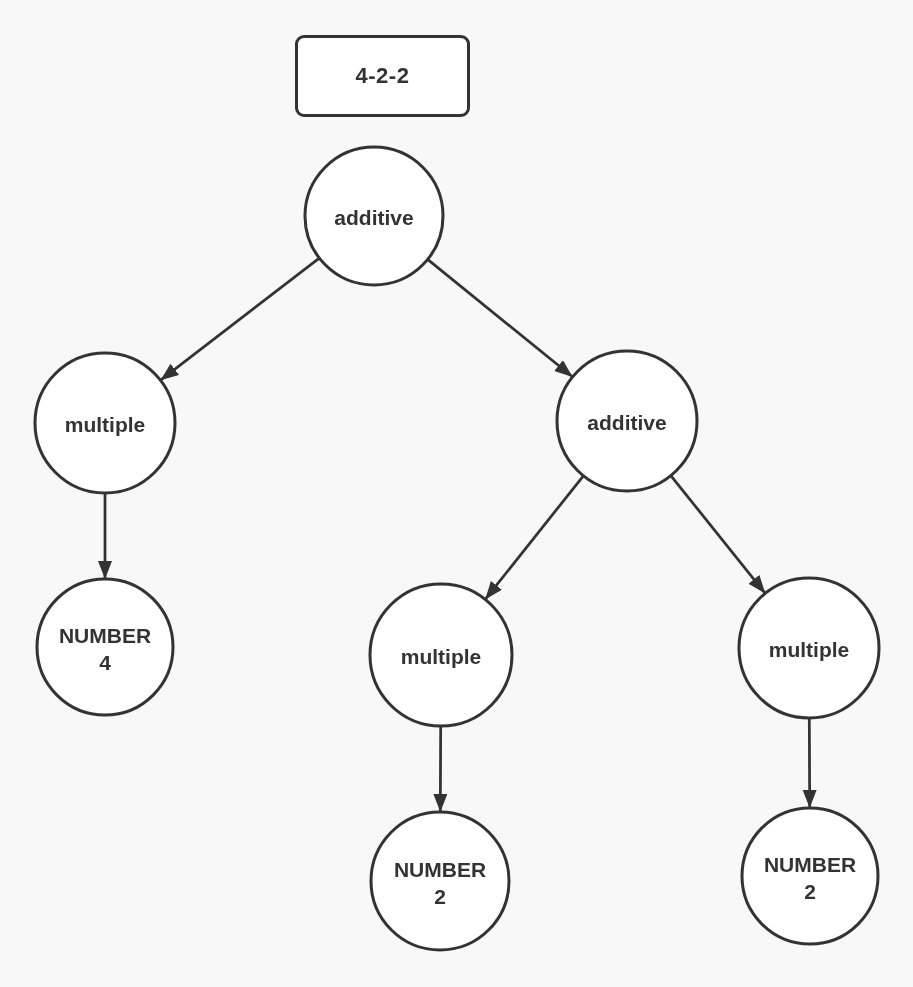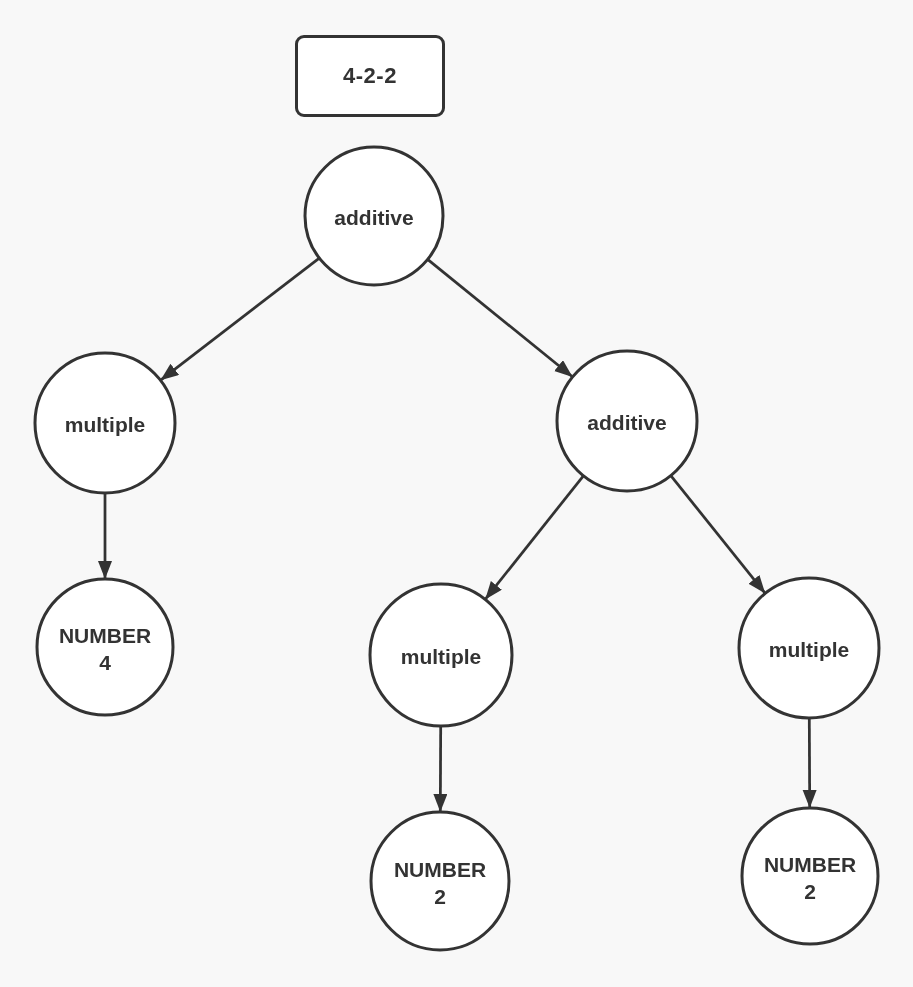--- a/index.html
+++ b/index.html
@@ -10,21 +10,21 @@
     font-family: "Liberation Sans", sans-serif;
     position: relative;
     overflow: hidden;
   }
   .canvas { position: absolute; inset: 0; }
   #tree-svg { position: absolute; left: 0; top: 0; }
   .title-box {
     position: absolute;
     left: 295px;
     top: 35px;
-    width: 150px;
+    width: 175px;
     height: 82px;
     box-sizing: border-box;
     background: #ffffff;
     border: 3px solid #333333;
     border-radius: 9px;
     display: flex;
     align-items: center;
     justify-content: center;
     font-size: 22px;
     font-weight: bold;

